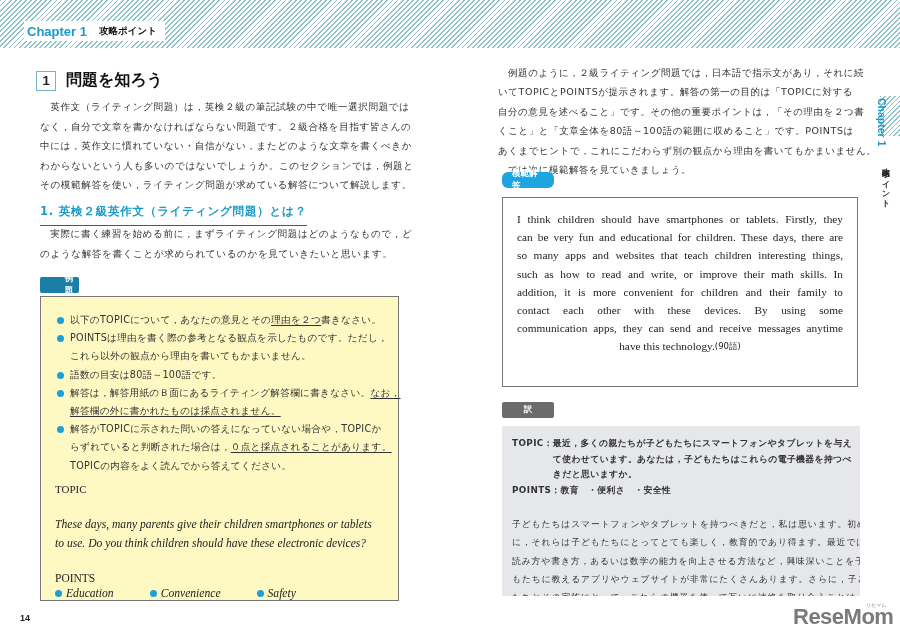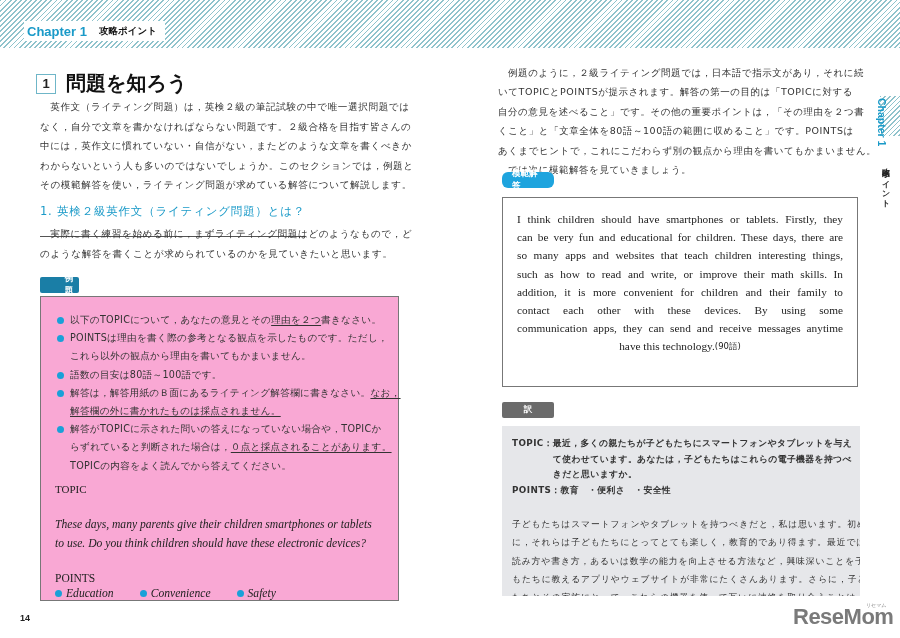--- a/index.html
+++ b/index.html
@@ -16,55 +16,55 @@
   }
   .chapter-tag .chap { font-family: "Liberation Sans", sans-serif; font-weight: bold; color: #1a9ac8; font-size: 13px; }
   .chapter-tag .sub { font-size: 9.5px; font-weight: bold; color: #111; }
 
   
   .sec-heading { position: absolute; left: 36px; top: 70px; display: flex; align-items: center; gap: 10px; }
   .sec-num {
     width: 20px; height: 20px; border: 1.5px solid #6fb6c8; background: #fff;
     font-family: "Liberation Sans", sans-serif; font-weight: bold; font-size: 13px; display: flex; align-items: center; justify-content: center;
   }
-  .sec-title { font-size: 20px; font-weight: bold; color: #111; text-align: center; }
+  .sec-title { font-size: 16px; font-weight: bold; color: #111; text-align: center; }
 
   .para { position: absolute; font-size: 9.6px; line-height: 19.5px; color: #333; letter-spacing: 0.6px; }
   .para .ln { display: block; white-space: nowrap; }
 
   .sub-heading {
-    position: absolute; left: 40px; top: 204px; font-size: 11.5px; font-weight: normal; color: #1a9ac8;
-    border-bottom: 1.2px solid #555; padding-bottom: 17px; letter-spacing: 0.8px;
+    position: absolute; left: 40px; top: 204px; font-size: 11.5px; font-weight: bold; color: #1a9ac8;
+    border-bottom: 1.2px solid #555; padding-bottom: 6px; letter-spacing: 0.8px;
   }
 
   .label-badge {
     position: absolute; height: 16px; padding: 0 10px; border-radius: 2px;
     color: #fff; font-size: 8.5px; font-weight: bold; display: flex; align-items: center; justify-content: center;
   }
   .badge-example { left: 40px; top: 277px; width: 34px; background: #1a7ea6; padding-left: 29px; }
   .badge-model { left: 502px; top: 172px; width: 52px; background: #1ea4de; border-radius: 6px; }
   .badge-trans { left: 502px; top: 402px; width: 52px; background: #6b6b6b; }
 
   .example-box {
     position: absolute; left: 40px; top: 296px; width: 359px; height: 305px;
-    border: 1.2px solid #777; background: #f9a8d4;
+    border: 1.2px solid #777; background: #fef9c3;
   }
   .bullets { position: absolute; left: 16px; top: 14px; width: 335px; }
   .bullet { position: relative; padding-left: 13px; font-size: 9.6px; line-height: 18.2px; color: #333; letter-spacing: 0.3px; }
   .bullet::before {
     content: ""; position: absolute; left: 0; top: 6px; width: 7px; height: 7px; border-radius: 50%; background: #1aa0d8;
   }
   .bullet .ln { display: block; white-space: nowrap; }
   .ul { text-decoration: underline; text-underline-offset: 2px; }
 
   .topic-block { position: absolute; left: 14px; top: 186px; font-family: "Liberation Serif", serif; color: #222; }
   .topic-label { font-size: 11px; margin-bottom: 21px; }
   .topic-text { font-style: italic; font-size: 11.6px; line-height: 18.5px; }
   .points-label { font-size: 11.5px; margin-top: 19px; }
-  .points-list { display: flex; gap: 26px; font-style: italic; font-size: 11.6px; margin-top: 3px; }
+  .points-list { display: flex; gap: 36px; font-style: italic; font-size: 11.6px; margin-top: 3px; }
   .point-item { display: flex; align-items: center; gap: 4px; }
   .dot { width: 7px; height: 7px; border-radius: 50%; background: #1aa0d8; display: inline-block; }
 
   .page-num-left { position: absolute; left: 20px; top: 613px; font-family: "Liberation Sans", sans-serif; font-size: 9px; font-weight: bold; color: #222; }
 
   
   .model-box {
     position: absolute; left: 502px; top: 197px; width: 356px; height: 190px;
     border: 1.2px solid #777; background: #fff; padding: 12px 14px 0 14px;
     font-family: "Liberation Serif", serif; font-size: 11.3px; line-height: 18.2px; color: #222; text-align: justify;

